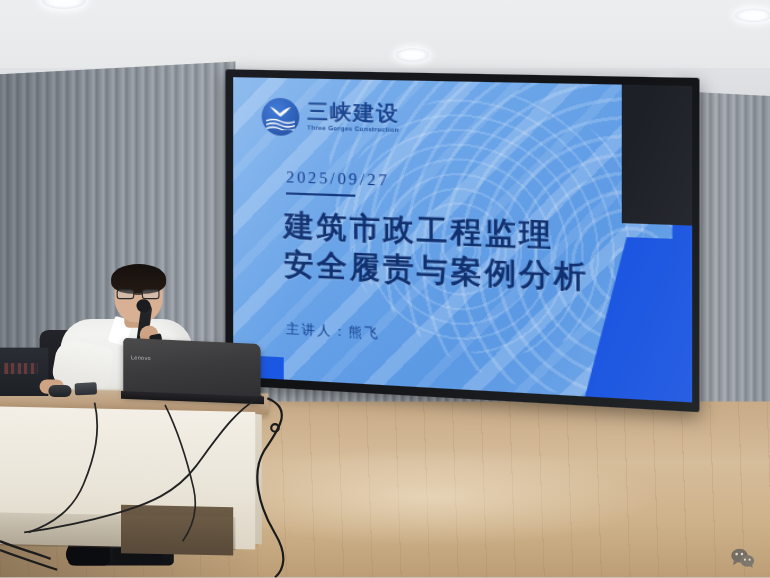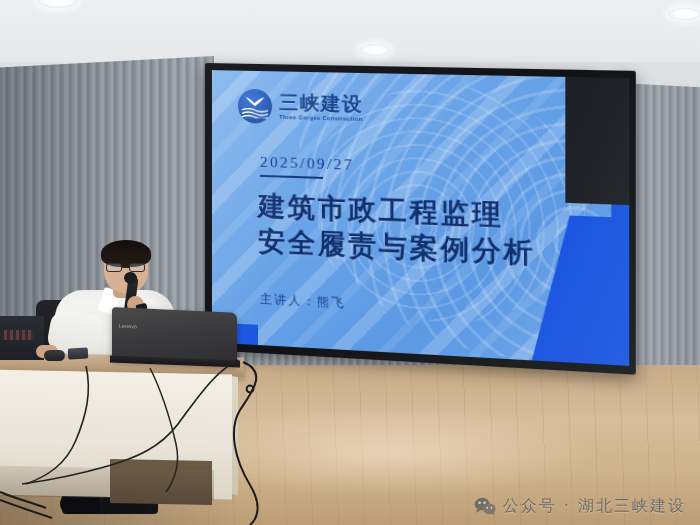--- a/index.html
+++ b/index.html
@@ -525,16 +525,15 @@
     <svg class="wechat-ico" viewBox="0 0 28 24">
       <ellipse cx="10.5" cy="9" rx="9.5" ry="8" fill="#5e5e5e"></ellipse>
       <path d="M4 15 L3 20 L8 17 Z" fill="#5e5e5e"></path>
       <circle cx="7.2" cy="7.2" r="1.5" fill="#f1e9d9"></circle>
       <circle cx="13.4" cy="7.2" r="1.5" fill="#f1e9d9"></circle>
       <ellipse cx="19.5" cy="15" rx="8" ry="6.8" fill="#6b6b6b"></ellipse>
       <path d="M25 19.5 L26 23 L22 21 Z" fill="#6b6b6b"></path>
       <circle cx="16.8" cy="13.6" r="1.2" fill="#f1e9d9"></circle>
       <circle cx="22.2" cy="13.6" r="1.2" fill="#f1e9d9"></circle>
     </svg>
-    <span>公众号 · 湖北三峡建设</span>
   </div>
 
 </div>
 
 </body></html>

